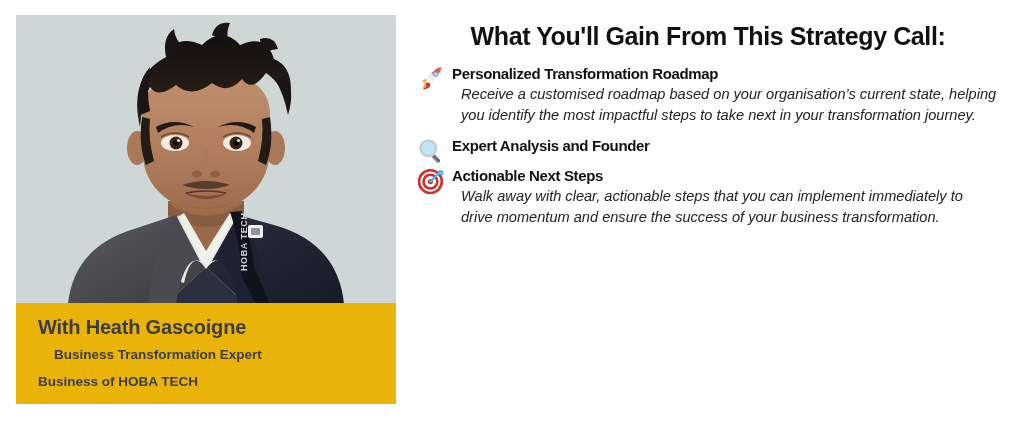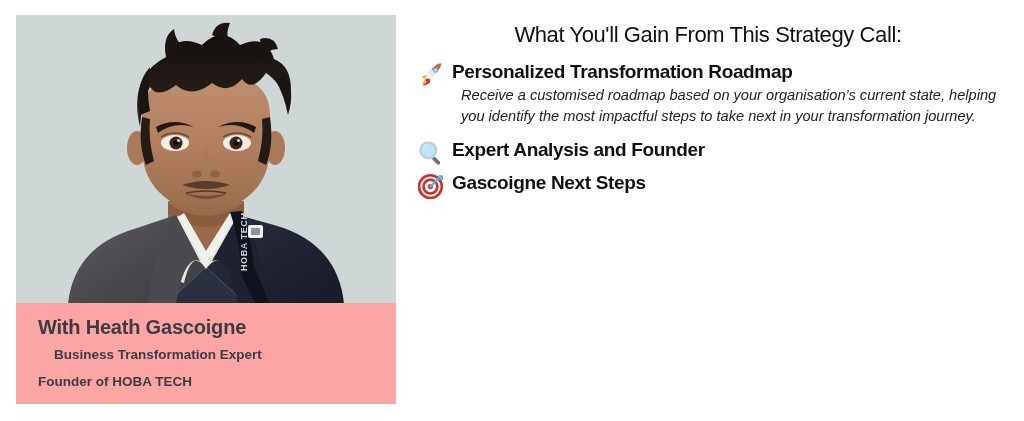--- a/index.html
+++ b/index.html
@@ -38,21 +38,21 @@
   }
 
   .photo-svg { display: block; width: 380px; height: 289px; }
 
   .caption-band {
     position: absolute;
     left: 0;
     top: 288px;
     width: 380px;
     height: 101px;
-    background: #fca5a5;
+    background: #eab308;
   }
   .caption-name {
     position: absolute;
     left: 22px;
     top: 13px;
     font-size: 20px;
     font-weight: bold;
     color: #3a3d45;
     letter-spacing: -0.2px;
     white-space: nowrap;
@@ -78,22 +78,22 @@
   }
 
   
   .benefits {
     position: absolute;
     left: 418px;
     top: 22px;
     width: 580px;
   }
   .benefits-heading {
-    font-size: 22px;
-    font-weight: normal;
+    font-size: 25px;
+    font-weight: bold;
     color: #111111;
     letter-spacing: -0.4px;
     text-align: center;
     margin: 0 0 14px 0;
     line-height: 1.15;
     white-space: nowrap;
   }
 
   .benefit-item {
     position: relative;
@@ -103,21 +103,21 @@
   .benefit-icon {
     position: absolute;
     left: 0;
     top: 1px;
     width: 26px;
     height: 26px;
   }
   .benefit-icon svg { display: block; width: 26px; height: 26px; }
 
   .benefit-title {
-    font-size: 19px;
+    font-size: 15px;
     font-weight: bold;
     color: #111111;
     letter-spacing: -0.35px;
     line-height: 1.15;
     margin: 0 0 2px 0;
     white-space: nowrap;
   }
   .benefit-body {
     font-size: 14.6px;
     color: #222222;
@@ -223,21 +223,21 @@
         <path d="M170 178 Q190 174 210 178" stroke="#5b3428" stroke-width="1.4" fill="none"></path>
 
         <path d="M160 186 Q190 202 220 186 Q190 200 160 186 Z" fill="#8e5f42" opacity="0.45"></path>
       </g>
     </svg>
   </div>
 
   <div class="caption-band">
     <div class="caption-name">With Heath Gascoigne</div>
     <div class="caption-role">Business Transformation Expert</div>
-    <div class="caption-founder">Founder of HOBA TECH</div>
+    <div class="caption-founder">Business of HOBA TECH</div>
   </div>
 </div>
 
 <div class="benefits">
 
   <h1 class="benefits-heading">What You'll Gain From This Strategy Call:</h1>
 
   <div class="benefit-item">
     <span class="benefit-icon">
       <svg viewBox="0 0 26 26" xmlns="http://www.w3.org/2000/svg">
@@ -275,16 +275,17 @@
       <svg viewBox="0 0 26 26" xmlns="http://www.w3.org/2000/svg">
         <circle cx="12.4" cy="13.6" r="11.4" fill="#ffffff"></circle>
         <circle cx="12.4" cy="13.6" r="11.4" fill="none" stroke="#d22f27" stroke-width="2.6"></circle>
         <circle cx="12.4" cy="13.6" r="6.9" fill="none" stroke="#d22f27" stroke-width="2.6"></circle>
         <circle cx="12.4" cy="13.6" r="2.6" fill="#d22f27"></circle>
         <path d="M12.4 13.6 22.6 3.4" stroke="#61b2e4" stroke-width="2.2" stroke-linecap="round"></path>
         <path d="M19.8 2.4l3.9-.2-.2 3.9-2.3-1.4z" fill="#61b2e4"></path>
         <path d="M20.6 6.6l3.9-.2-.2-3.9" fill="none" stroke="#3d9ad6" stroke-width="1.1" stroke-linejoin="round"></path>
       </svg>
     </span>
-    <div class="benefit-title">Gascoigne Next Steps</div>
+    <div class="benefit-title">Actionable Next Steps</div>
+    <p class="benefit-body">Walk away with clear, actionable steps that you can implement immediately to drive momentum and ensure the success of your business transformation.</p>
   </div>
 
 </div>
 
 </body></html>

